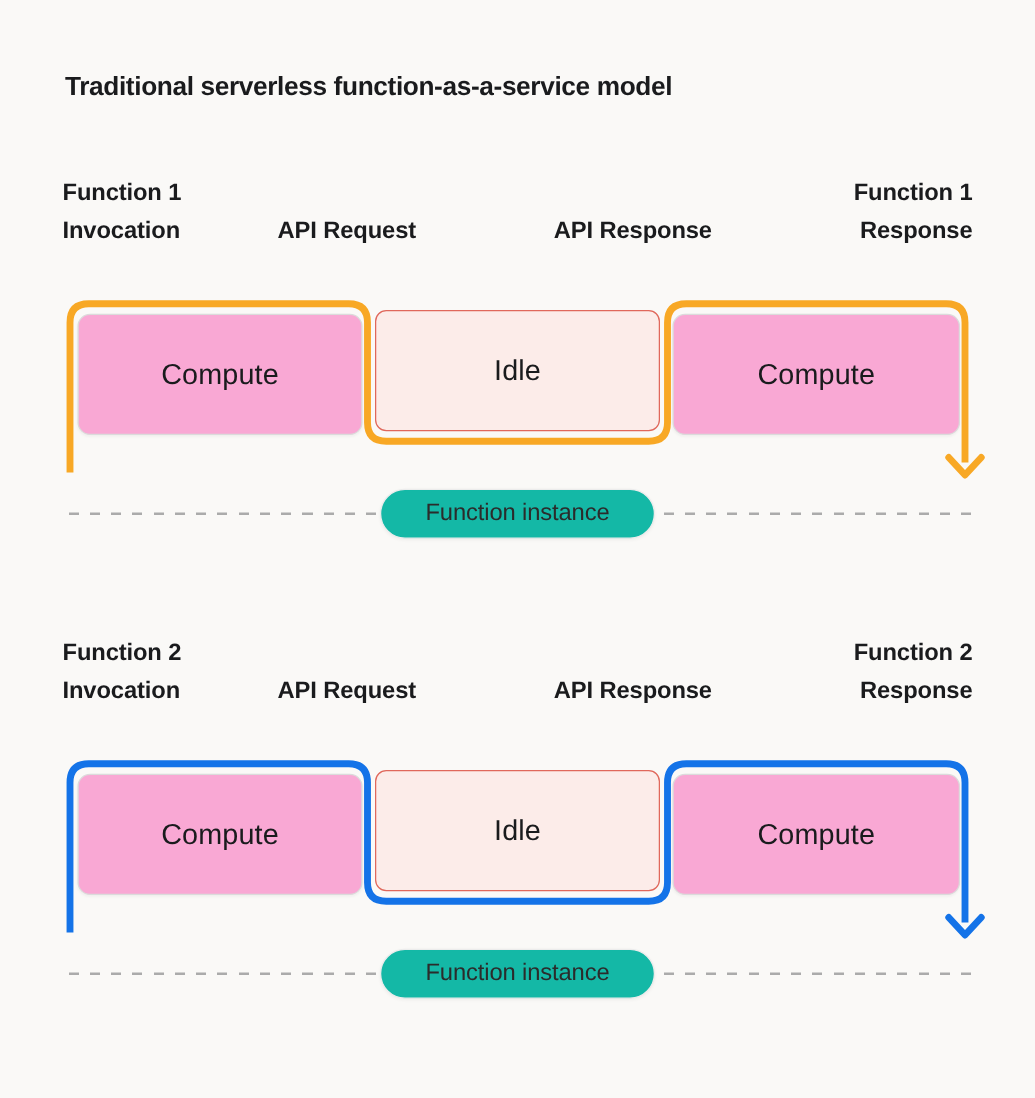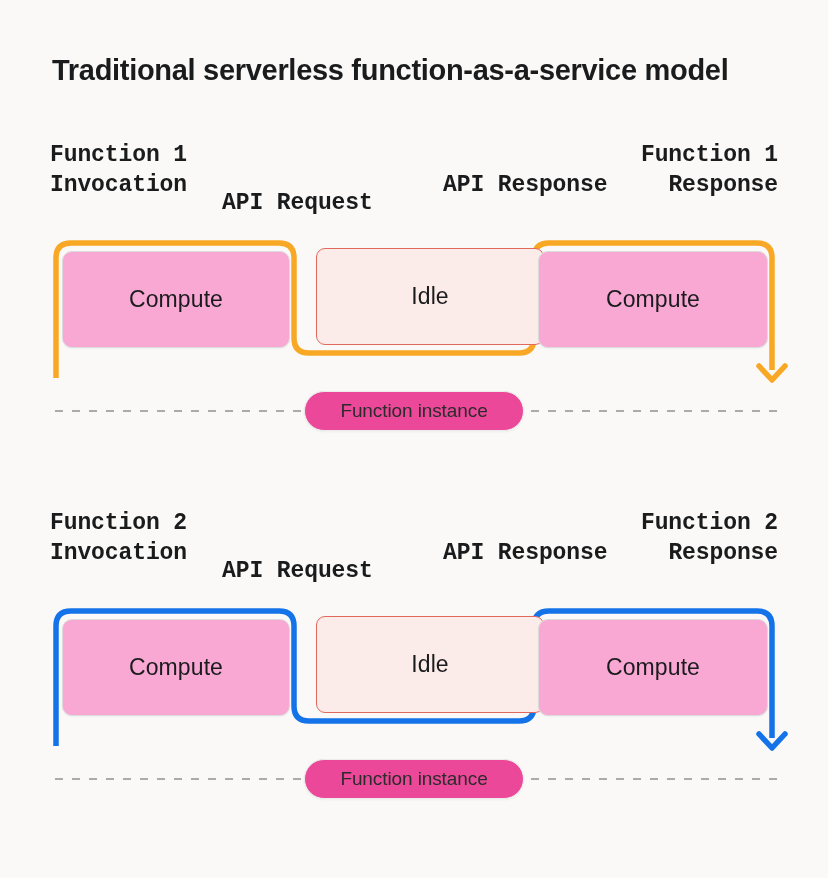--- a/index.html
+++ b/index.html
@@ -3,58 +3,57 @@
 <meta charset="utf-8">
 <style>
   * { margin:0; padding:0; box-sizing:border-box; }
   html,body { width:828px; height:878px; }
   body { font-family:"Liberation Sans","DejaVu Sans",sans-serif; }
   #canvas {
     position:relative; width:828px; height:878px; overflow:hidden;
   }
   .page-title {
     position:absolute; left:52px; top:52px; width:740px;
-    font-size:29px; line-height:36px; font-weight:700; letter-spacing:-0.3px;
+    font-size:21px; line-height:36px; font-weight:700; letter-spacing:-0.3px;
   }
   .section { position:absolute; left:0; width:828px; height:340px; }
   .section.s1 { top:104px; }
   .section.s2 { top:472px; }
 
   .lbl {
-    position:absolute; font-size:23px; line-height:30px; font-weight:700;
+    position:absolute; font-size:19px; line-height:30px; font-weight:700;
     letter-spacing:-0.1px;
-    font-family:Liberation Mono, monospace;
   }
   .lbl.invocation { left:50px; top:36px; text-align:left; }
-  .lbl.api-request { left:222px; top:66px;margin-top:18px; }
+  .lbl.api-request { left:222px; top:66px; }
   .lbl.api-response { left:443px; top:66px; }
   .lbl.response { right:50px; top:36px; text-align:right; }
 
   .flow-svg { position:absolute; left:0; top:0; width:828px; height:330px; }
 
   .box {
     position:absolute; display:flex; align-items:center; justify-content:center;
     font-size:23px; letter-spacing:0.1px; border-radius:10px;
     border:1px solid transparent;
   }
   .box.compute {
     background:#f9a8d4; box-shadow:0 1px 2px rgba(0,0,0,0.04);
   }
   .box.compute.left  { left:62px;  top:147px; width:228px; height:97px; }
   .box.compute.right { left:538px; top:147px; width:230px; height:97px; }
-  .box.idle { left:316px; top:144px; width:228px; height:97px; border-radius:9px; }
+  .box.idle { left:300px; top:144px; width:228px; height:97px; border-radius:9px; }
 
   .instance-line {
     position:absolute; left:55px; top:306px; width:730px; height:2px;
     background:repeating-linear-gradient(90deg, var(--dash) 0 8px, transparent 8px 17px);
   }
   .instance-pill {
     position:absolute; left:50%; top:287px; transform:translateX(-50%);
     width:220px; height:40px; border-radius:20px;
-    background:#ec4899; border:1px solid #ececec;
+    background:#14b8a6; border:1px solid #ececec;
     box-shadow:0 1px 3px rgba(0,0,0,0.05);
     display:flex; align-items:center; justify-content:center;
     font-size:19px; letter-spacing:-0.1px;
   }
 </style>
 </head>
 <body>
 
 <div id="canvas" style="background-color: rgb(250, 249, 247); color: rgb(26, 27, 29);">
 

